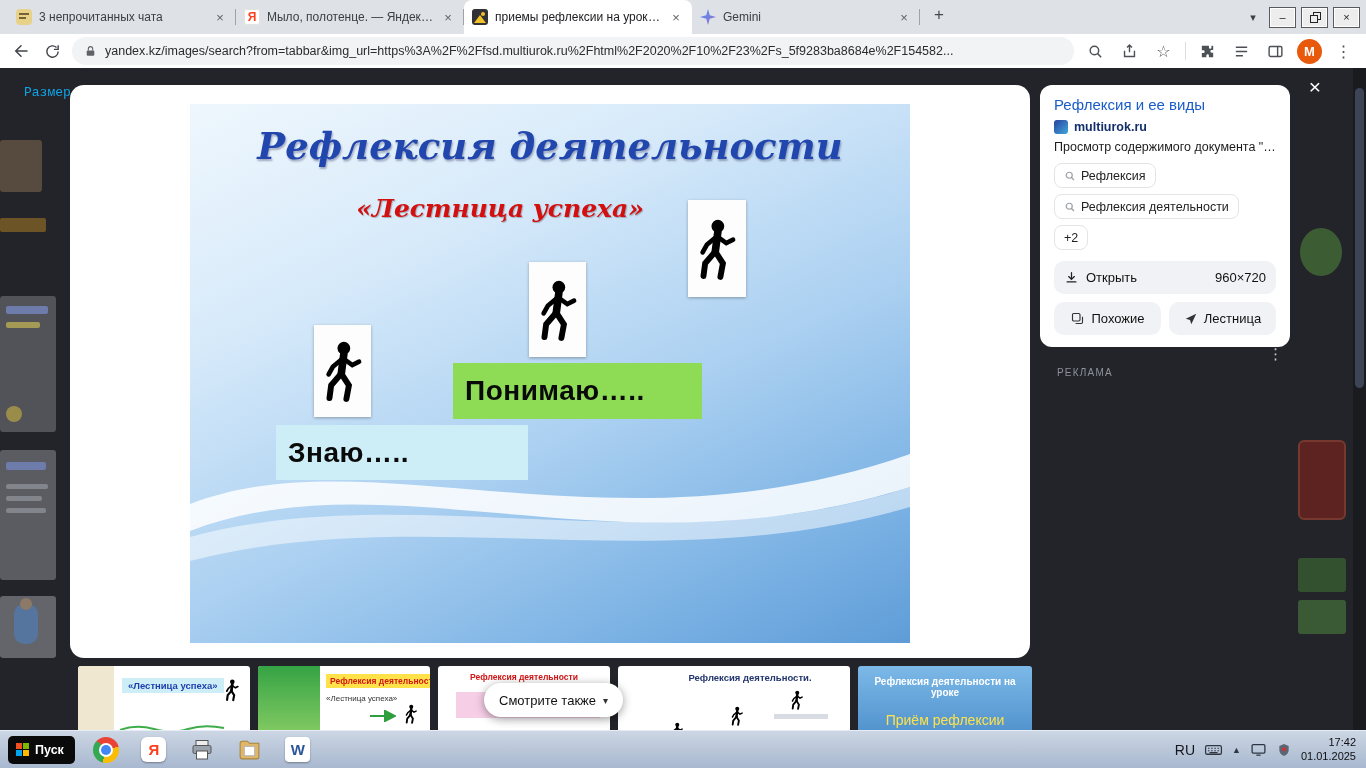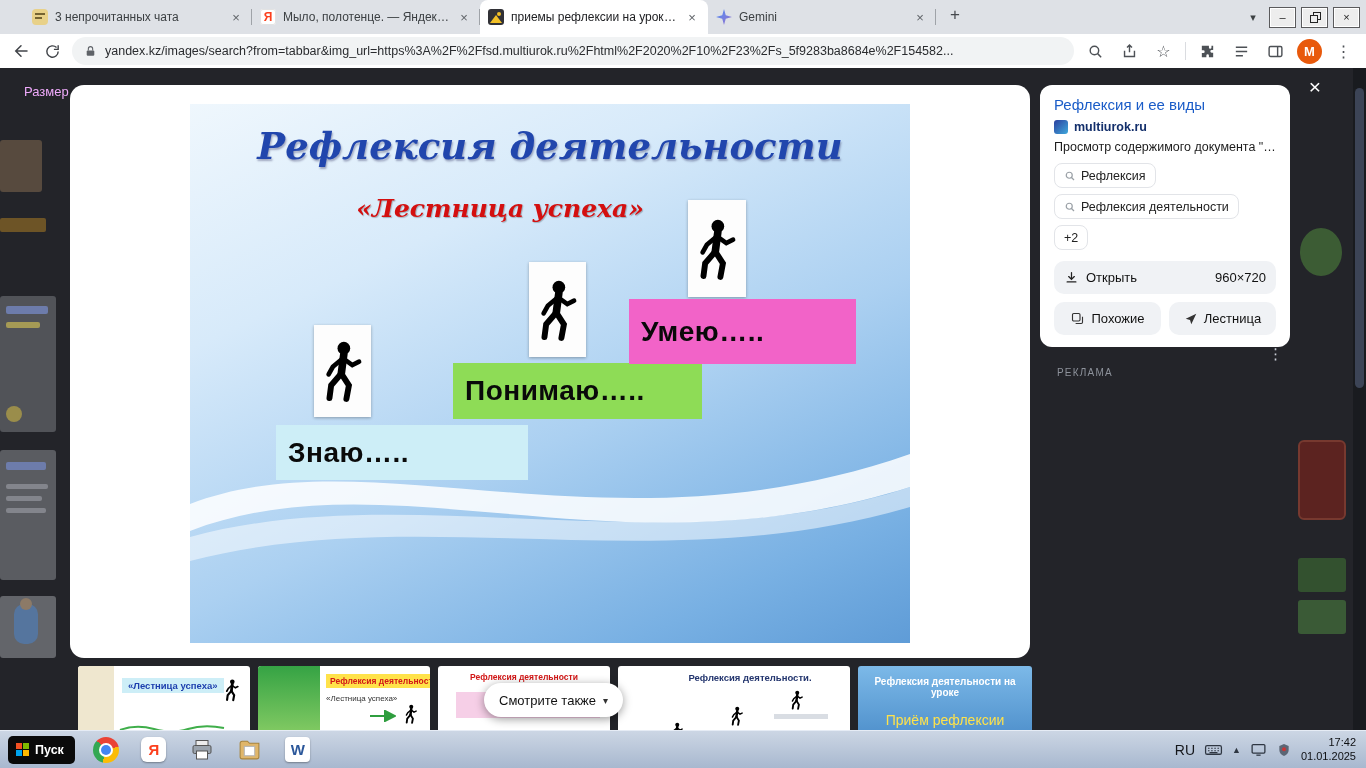--- a/index.html
+++ b/index.html
@@ -2,21 +2,21 @@
 <html><head>
 <meta charset="utf-8">
 <style>
   html,body{margin:0;padding:0;background:#000;}
   .stage{position:relative;width:1366px;height:768px;overflow:hidden;background:#222327;
          font-family:"Liberation Sans",sans-serif;-webkit-font-smoothing:antialiased;}
   .stage *{box-sizing:border-box;}
 
   
   .tabbar{position:absolute;top:0;left:0;width:1366px;height:34px;background:#dee1e6;
-          display:flex;align-items:center;padding-left:24px;}
+          display:flex;align-items:center;padding-left:8px;}
   .tab{width:228px;height:34px;display:flex;align-items:center;gap:7px;padding:0 8px;
        font-size:12px;color:#3c4043;position:relative;flex:none;}
   .tab.active{background:#fff;border-radius:8px 8px 0 0;color:#202124;}
   .tab:not(.active)::after{content:"";position:absolute;right:0;top:9px;height:16px;width:1px;background:#9fa3a8;}
   .tab-title{flex:1;white-space:nowrap;overflow:hidden;text-overflow:ellipsis;}
   .tab-close{width:16px;height:16px;border-radius:50%;display:flex;align-items:center;
              justify-content:center;font-size:13px;color:#5f6368;flex:none;}
   .fav{width:16px;height:16px;flex:none;position:relative;}
   .fav-chat{border-radius:4px;background:#e8d189;}
   .fav-chat::before{content:"";position:absolute;left:3px;top:4px;width:10px;height:2px;background:#756432;}
@@ -48,21 +48,21 @@
            padding:0 12px;gap:8px;min-width:0;}
   .url{font-size:12.5px;color:#2a2c2f;white-space:nowrap;overflow:hidden;text-overflow:ellipsis;}
   .tool-ico{width:25px;height:24px;display:flex;align-items:center;justify-content:center;
             color:#4d5156;font-size:16px;flex:none;}
   .divider{width:1px;height:18px;background:#dadce0;flex:none;}
   .avatar{width:25px;height:25px;border-radius:50%;background:#e8590c;color:#fff;font-size:13px;
           font-weight:700;display:flex;align-items:center;justify-content:center;flex:none;}
 
   
   .content{position:absolute;top:68px;left:0;width:1366px;height:662px;background:#232429;overflow:hidden;}
-  .size-filter{position:absolute;left:24px;top:16px;color:#f0abfc;font-size:13px;display:flex;gap:5px;align-items:center;}
+  .size-filter{position:absolute;left:24px;top:16px;color:#0ea5e9;font-size:13px;display:flex;gap:5px;align-items:center;font-family:Liberation Mono, monospace;}
   .frag{position:absolute;border-radius:3px;}
   .frag-photo{left:0;top:72px;width:42px;height:52px;background:#574a3e;}
   .frag-orange{left:0;top:150px;width:46px;height:14px;background:#6d5426;border-radius:2px;}
   .frag-slide1{left:0;top:228px;width:56px;height:136px;background:#515358;}
   .frag-slide1 i{position:absolute;display:block;border-radius:2px;}
   .frag-slide1 .a{left:6px;top:10px;width:42px;height:8px;background:#6d7cab;}
   .frag-slide1 .b{left:6px;top:26px;width:34px;height:6px;background:#a59a55;}
   .frag-slide1 .c{left:6px;top:110px;width:16px;height:16px;border-radius:50%;background:#9a8d4b;}
   .frag-slide2{left:0;top:382px;width:56px;height:130px;background:#5a5c61;}
   .frag-slide2 i{position:absolute;display:block;background:#83858c;height:5px;border-radius:2px;}
@@ -336,21 +336,20 @@
             </svg>
         </div>
         <div class="figure f3">
           <svg viewBox="0 0 52 72">
               <use href="#walker"></use>
             </svg>
         </div>
 
         <div class="step step-understand">Понимаю…..</div>
         <div class="step step-know">Знаю…..</div>
-        <div class="step step-can">Умею…..</div>
 
       </div>
     </div>
 
     <span class="viewer-close">×</span>
 
     <div class="panel">
       <div class="panel-title">Рефлексия и ее виды</div>
       <div class="source-row">
         <span class="source-ico"></span>

